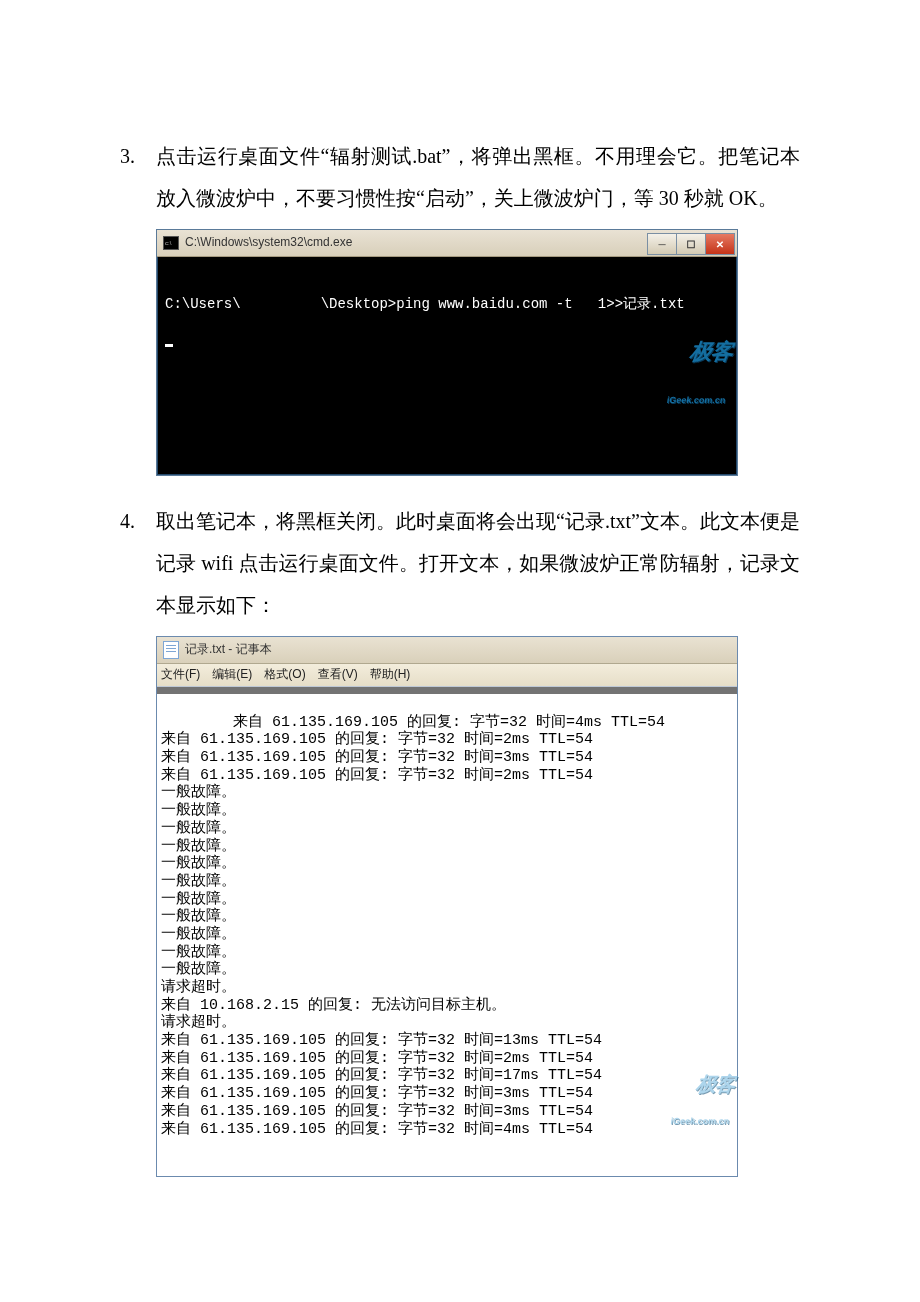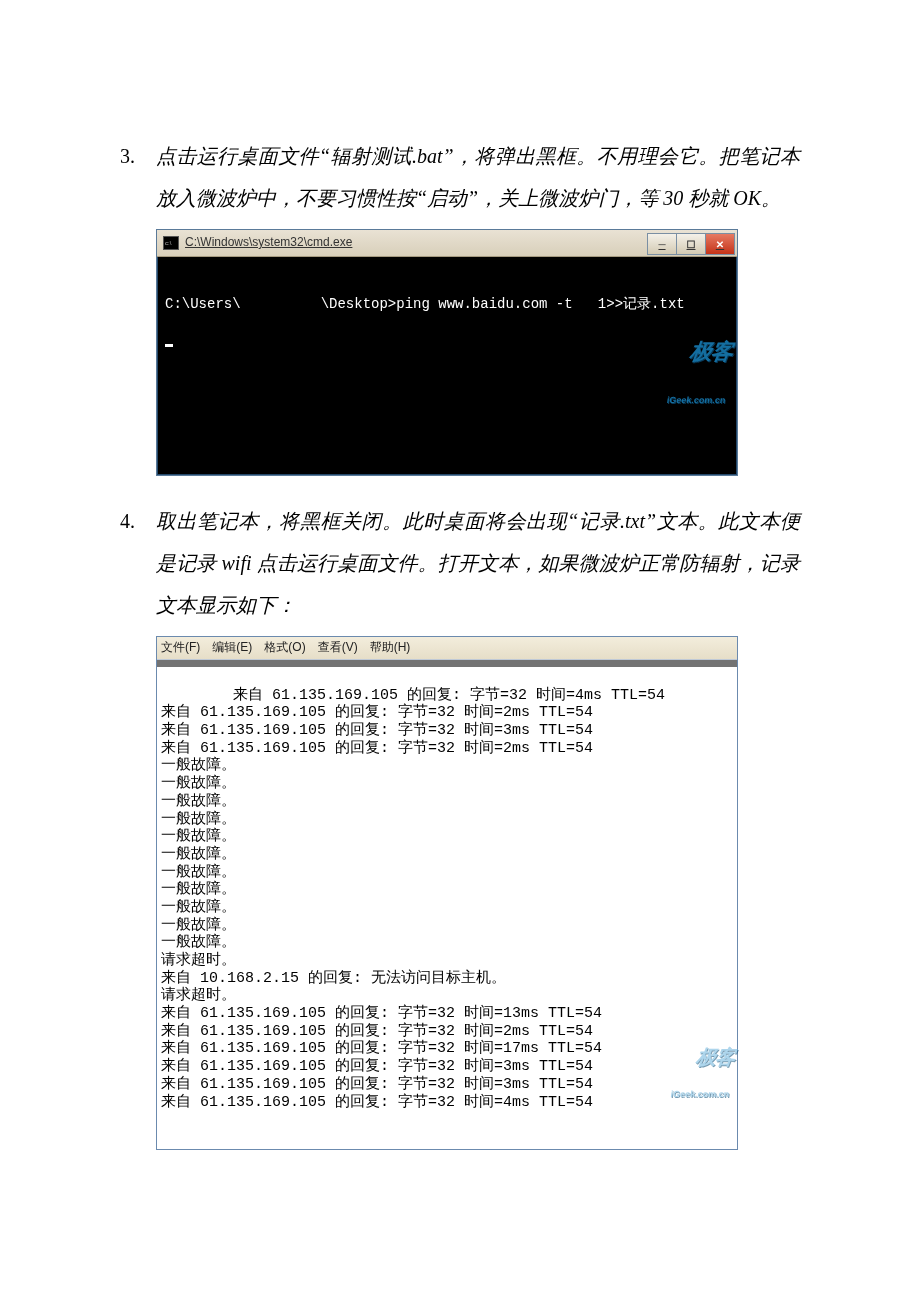--- a/index.html
+++ b/index.html
@@ -22,21 +22,20 @@
     display: flex;
     margin-bottom: 10px;
   }
   .num {
     width: 36px;
     flex-shrink: 0;
   }
   .txt {
     flex: 1;
     text-align: justify;
-    font-style: italic;
   }
 
   
   .cmd-wrap {
     margin-left: 36px;
     margin-top: 6px;
     margin-bottom: 24px;
   }
   .cmd-window {
     width: 580px;
@@ -47,21 +46,20 @@
   .cmd-titlebar {
     height: 26px;
     background: linear-gradient(#e9e2d4, #d8cfba);
     display: flex;
     align-items: center;
     font-family: "Segoe UI", Tahoma, sans-serif;
     font-size: 12px;
     color: #333;
     padding-left: 6px;
     border-bottom: 1px solid #a59a80;
-    text-decoration: underline;
   }
   .cmd-icon {
     width: 14px;
     height: 12px;
     background: #000;
     border: 1px solid #555;
     margin-right: 6px;
     display: inline-block;
     position: relative;
   }
@@ -246,20 +244,24 @@
     </div>
   </div>
 
   <div class="item">
     <div class="num">4.</div>
     <div class="txt">取出笔记本，将黑框关闭。此时桌面将会出现“记录.txt”文本。此文本便是记录 wifi 点击运行桌面文件。打开文本，如果微波炉正常防辐射，记录文本显示如下：</div>
   </div>
 
   <div class="notepad-wrap">
     <div class="notepad-window">
+      <div class="np-titlebar">
+        <span class="np-icon"></span>
+        <span>记录.txt - 记事本</span>
+      </div>
       <div class="np-menubar">
         <span class="np-menu-item">文件(F)</span>
         <span class="np-menu-item">编辑(E)</span>
         <span class="np-menu-item">格式(O)</span>
         <span class="np-menu-item">查看(V)</span>
         <span class="np-menu-item">帮助(H)</span>
       </div>
       <div class="np-body" id="np-body">
         来自 61.135.169.105 的回复: 字节=32 时间=4ms TTL=54
 来自 61.135.169.105 的回复: 字节=32 时间=2ms TTL=54

